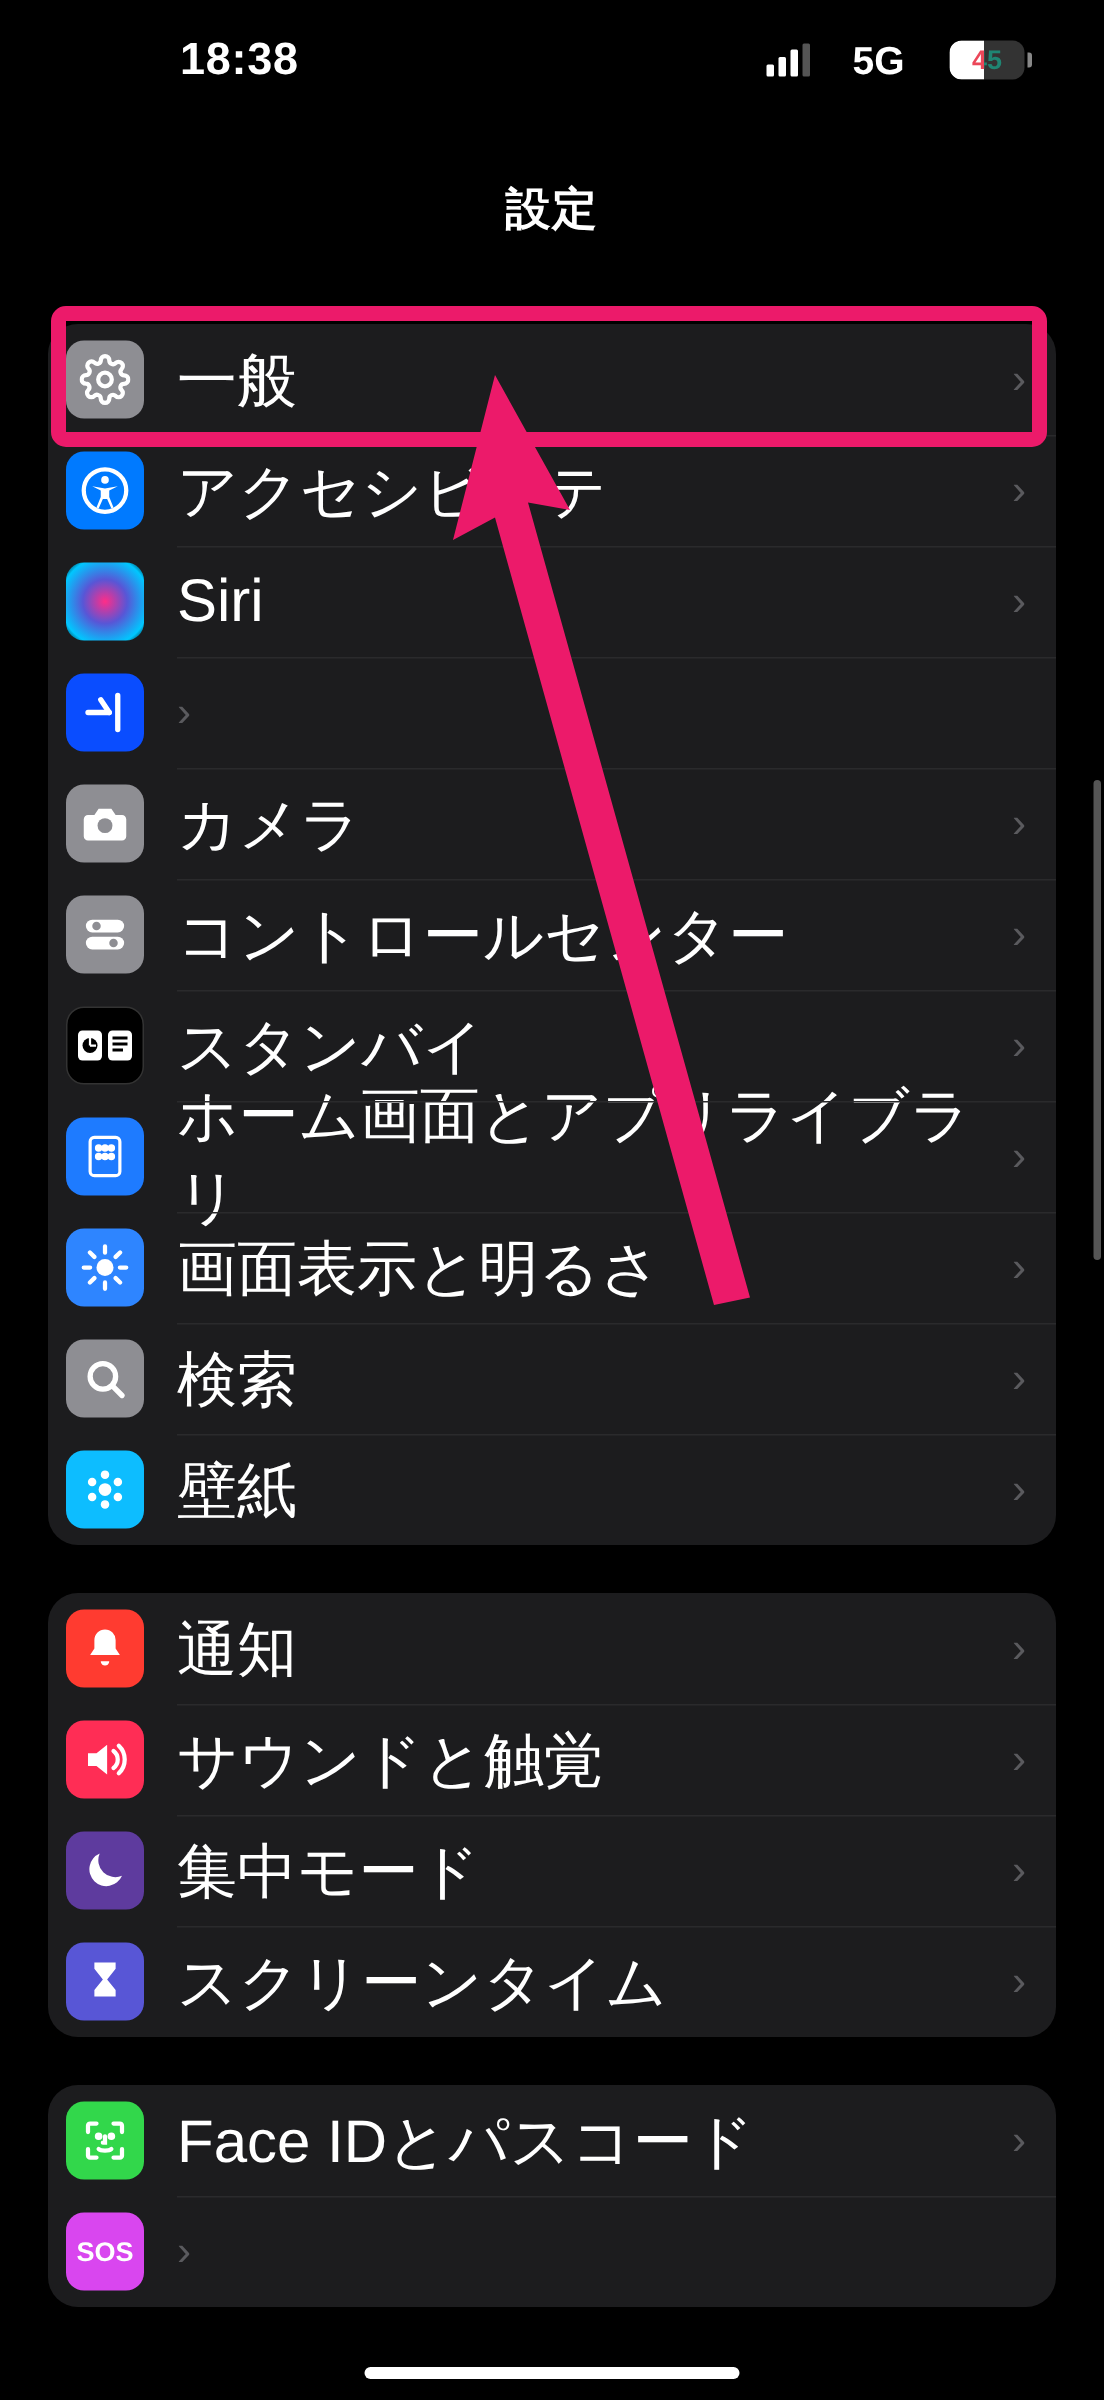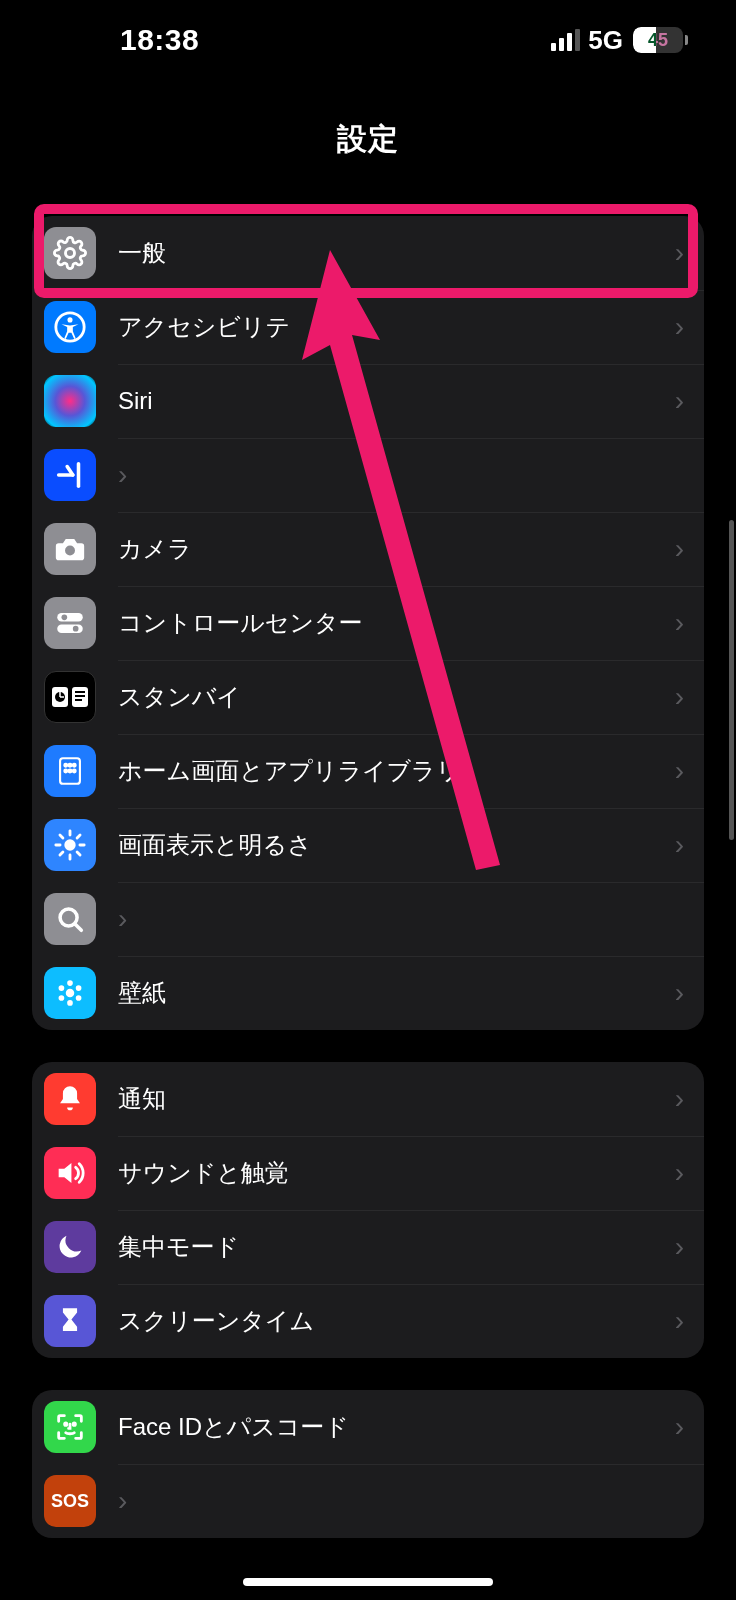--- a/index.html
+++ b/index.html
@@ -22,21 +22,21 @@
   }
   .statusbar .time {
     font-size: 30px;
     font-weight: 600;
     letter-spacing: 0.5px;
     padding-left: 72px;
   }
   .status-right {
     display: flex;
     align-items: center;
-    gap: 4px;
+    gap: 24px;
   }
   .signal-bars {
     display: flex;
     align-items: flex-end;
     gap: 3px;
     height: 22px;
   }
   .signal-bars span {
     width: 5px;
     background: #fff;
@@ -70,21 +70,21 @@
     border-radius: 8px 0 0 8px;
   }
   .battery-text {
     position: absolute;
     inset: 0;
     display: flex;
     align-items: center;
     justify-content: center;
     font-size: 18px;
     font-weight: 600;
-    color: #f9a8d4;
+    color: #14b8a6;
     mix-blend-mode: difference;
   }
   .battery-nub {
     width: 3px; height: 10px; background: #888; border-radius: 0 2px 2px 0;
   }
 
   
   .navbar {
     height: 80px;
     display: flex;
@@ -130,21 +130,21 @@
     width: 52px;
     height: 52px;
     border-radius: 12px;
     display: flex;
     align-items: center;
     justify-content: center;
     margin-right: 22px;
     flex-shrink: 0;
   }
   .row .label {
-    font-size: 24px;
+    font-size: 40px;
     font-weight: 400;
     flex: 1;
   }
   .chevron {
     color: #5a5a5e;
     font-size: 28px;
     font-weight: 300;
   }
 
   
@@ -154,21 +154,21 @@
   .bg-navy   { background: #0a4dff; }
   .bg-black  { background: #000; border:1px solid #333; }
   .bg-brightblue { background: #1e7bff; }
   .bg-lightblue2 { background: #2e85ff; }
   .bg-cyan   { background: #0dbdff; }
   .bg-red    { background: #ff3b30; }
   .bg-pinkred{ background: #ff2d55; }
   .bg-indigo { background: #5856d6; }
   .bg-moonpurple { background: #5e3b9e; }
   .bg-green  { background: #32d74b; }
-  .bg-sosred { background: #c2410c; }
+  .bg-sosred { background: #d946ef; }
 
   
   .highlight-box {
     position: absolute;
     border: 10px solid #ec1a6a;
     border-radius: 10px;
     pointer-events: none;
     z-index: 50;
   }
   .arrow-annotation {
@@ -342,20 +342,21 @@
       <div class="chevron">›</div>
     </div>
 
     <div class="row">
       <div class="icon-box bg-gray">
         <svg width="34" height="34" viewBox="0 0 24 24" fill="none" stroke="#fff" stroke-width="2.5" stroke-linecap="round">
           <circle cx="11" cy="11" r="6"></circle>
             <path d="M20 20l-4.5-4.5"></path>
         </svg>
       </div>
+      <div class="label">検索</div>
       <div class="chevron">›</div>
     </div>
 
     <div class="row">
       <div class="icon-box bg-cyan">
         <svg width="34" height="34" viewBox="0 0 24 24" fill="#fff">
           <circle cx="12" cy="12" r="3"></circle>
           <g transform="translate(12 12)">
             <circle cx="0" cy="-7" r="2"></circle>
               <circle cx="6.06" cy="-3.5" r="2"></circle>

